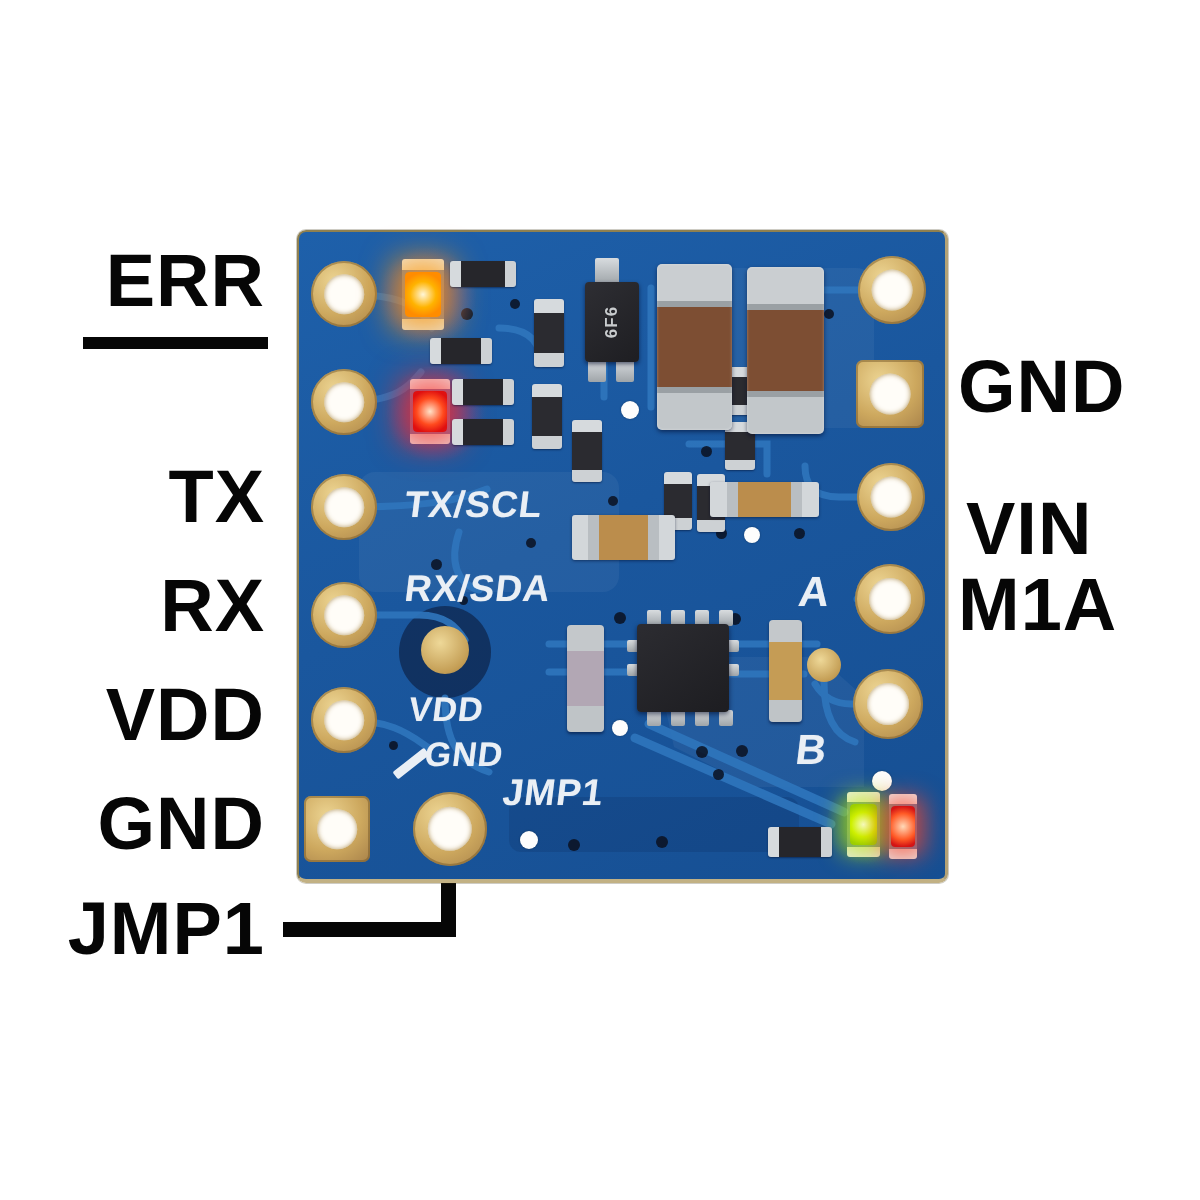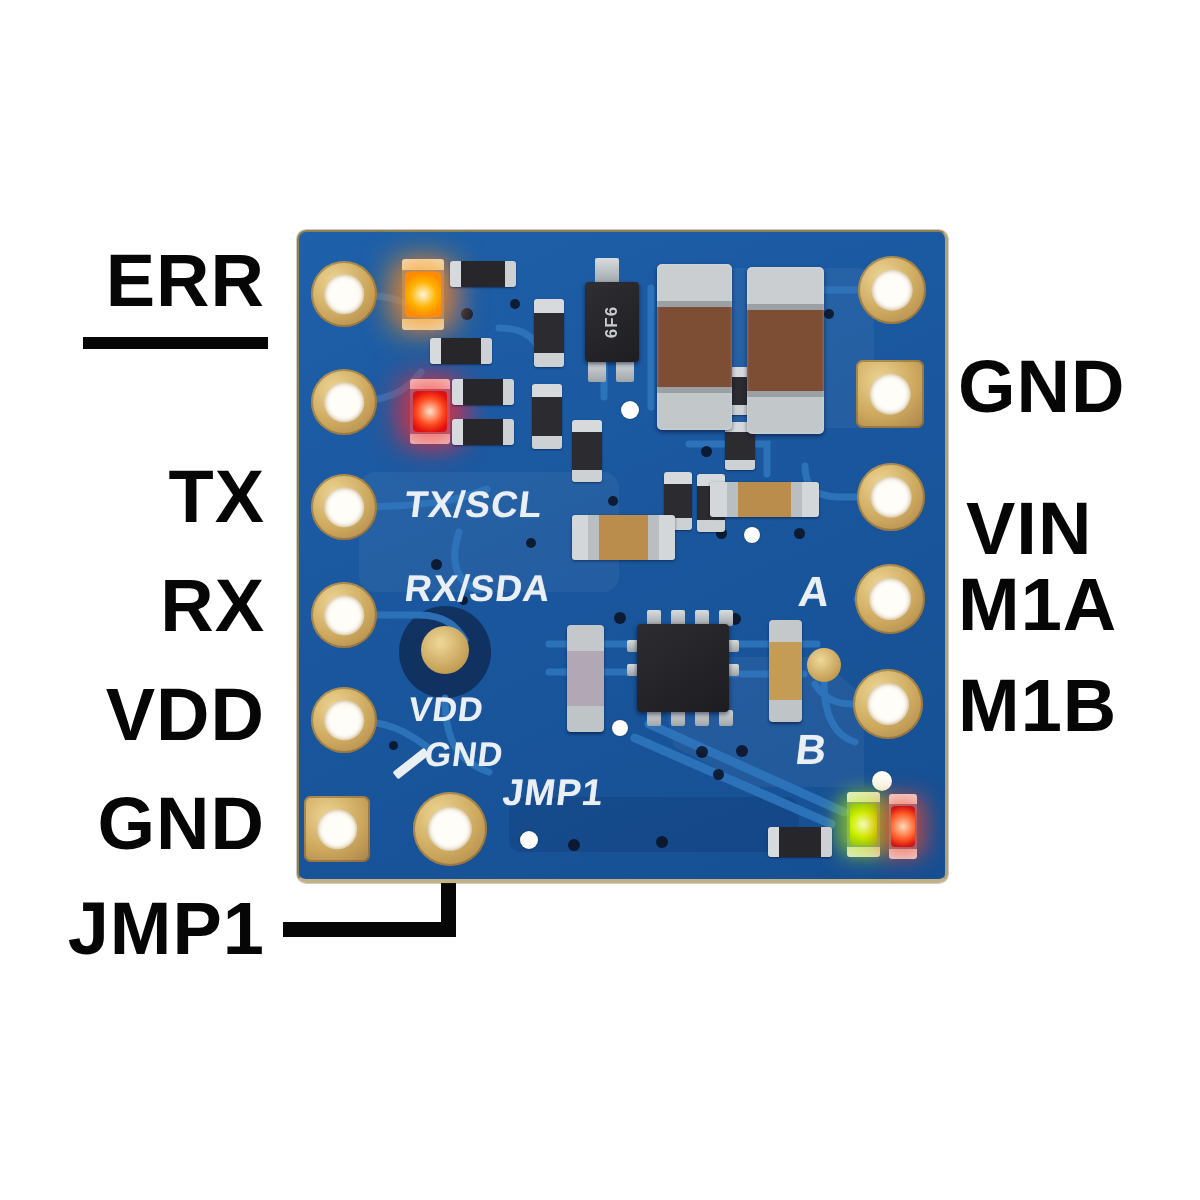--- a/index.html
+++ b/index.html
@@ -86,21 +86,20 @@
   <div class="lbl left" style="right:935px;top:675px;">VDD</div>
   <div class="lbl left" style="right:935px;top:784px;">GND</div>
   <div class="lbl left" style="right:935px;top:889px;">JMP1</div>
 
   <div class="callout-bar" style="left:283px;top:922px;width:173px;height:15px;"></div>
   <div class="callout-bar" style="left:441px;top:820px;width:15px;height:117px;"></div>
 
   <div class="lbl" style="left:958px;top:347px;">GND</div>
   <div class="lbl" style="left:966px;top:452px;margin-top:37px;">VIN</div>
   <div class="lbl" style="left:958px;top:565px;">M1A</div>
-  <div class="lbl" style="left:958px;top:666px;">M1B</div>
 
   <div class="board">
 
     <svg width="646" height="647" viewBox="0 0 646 647">
       <g fill="rgba(255,255,255,0.05)">
         <rect x="370" y="36" width="205" height="160" rx="18"></rect>
         <polygon points="355,425 520,425 565,465 565,555 455,555 375,515"></polygon>
         <rect x="60" y="240" width="260" height="120" rx="16"></rect>
         <rect x="210" y="565" width="290" height="55" rx="12" fill="rgba(0,0,25,0.10)"></rect>
       </g>

